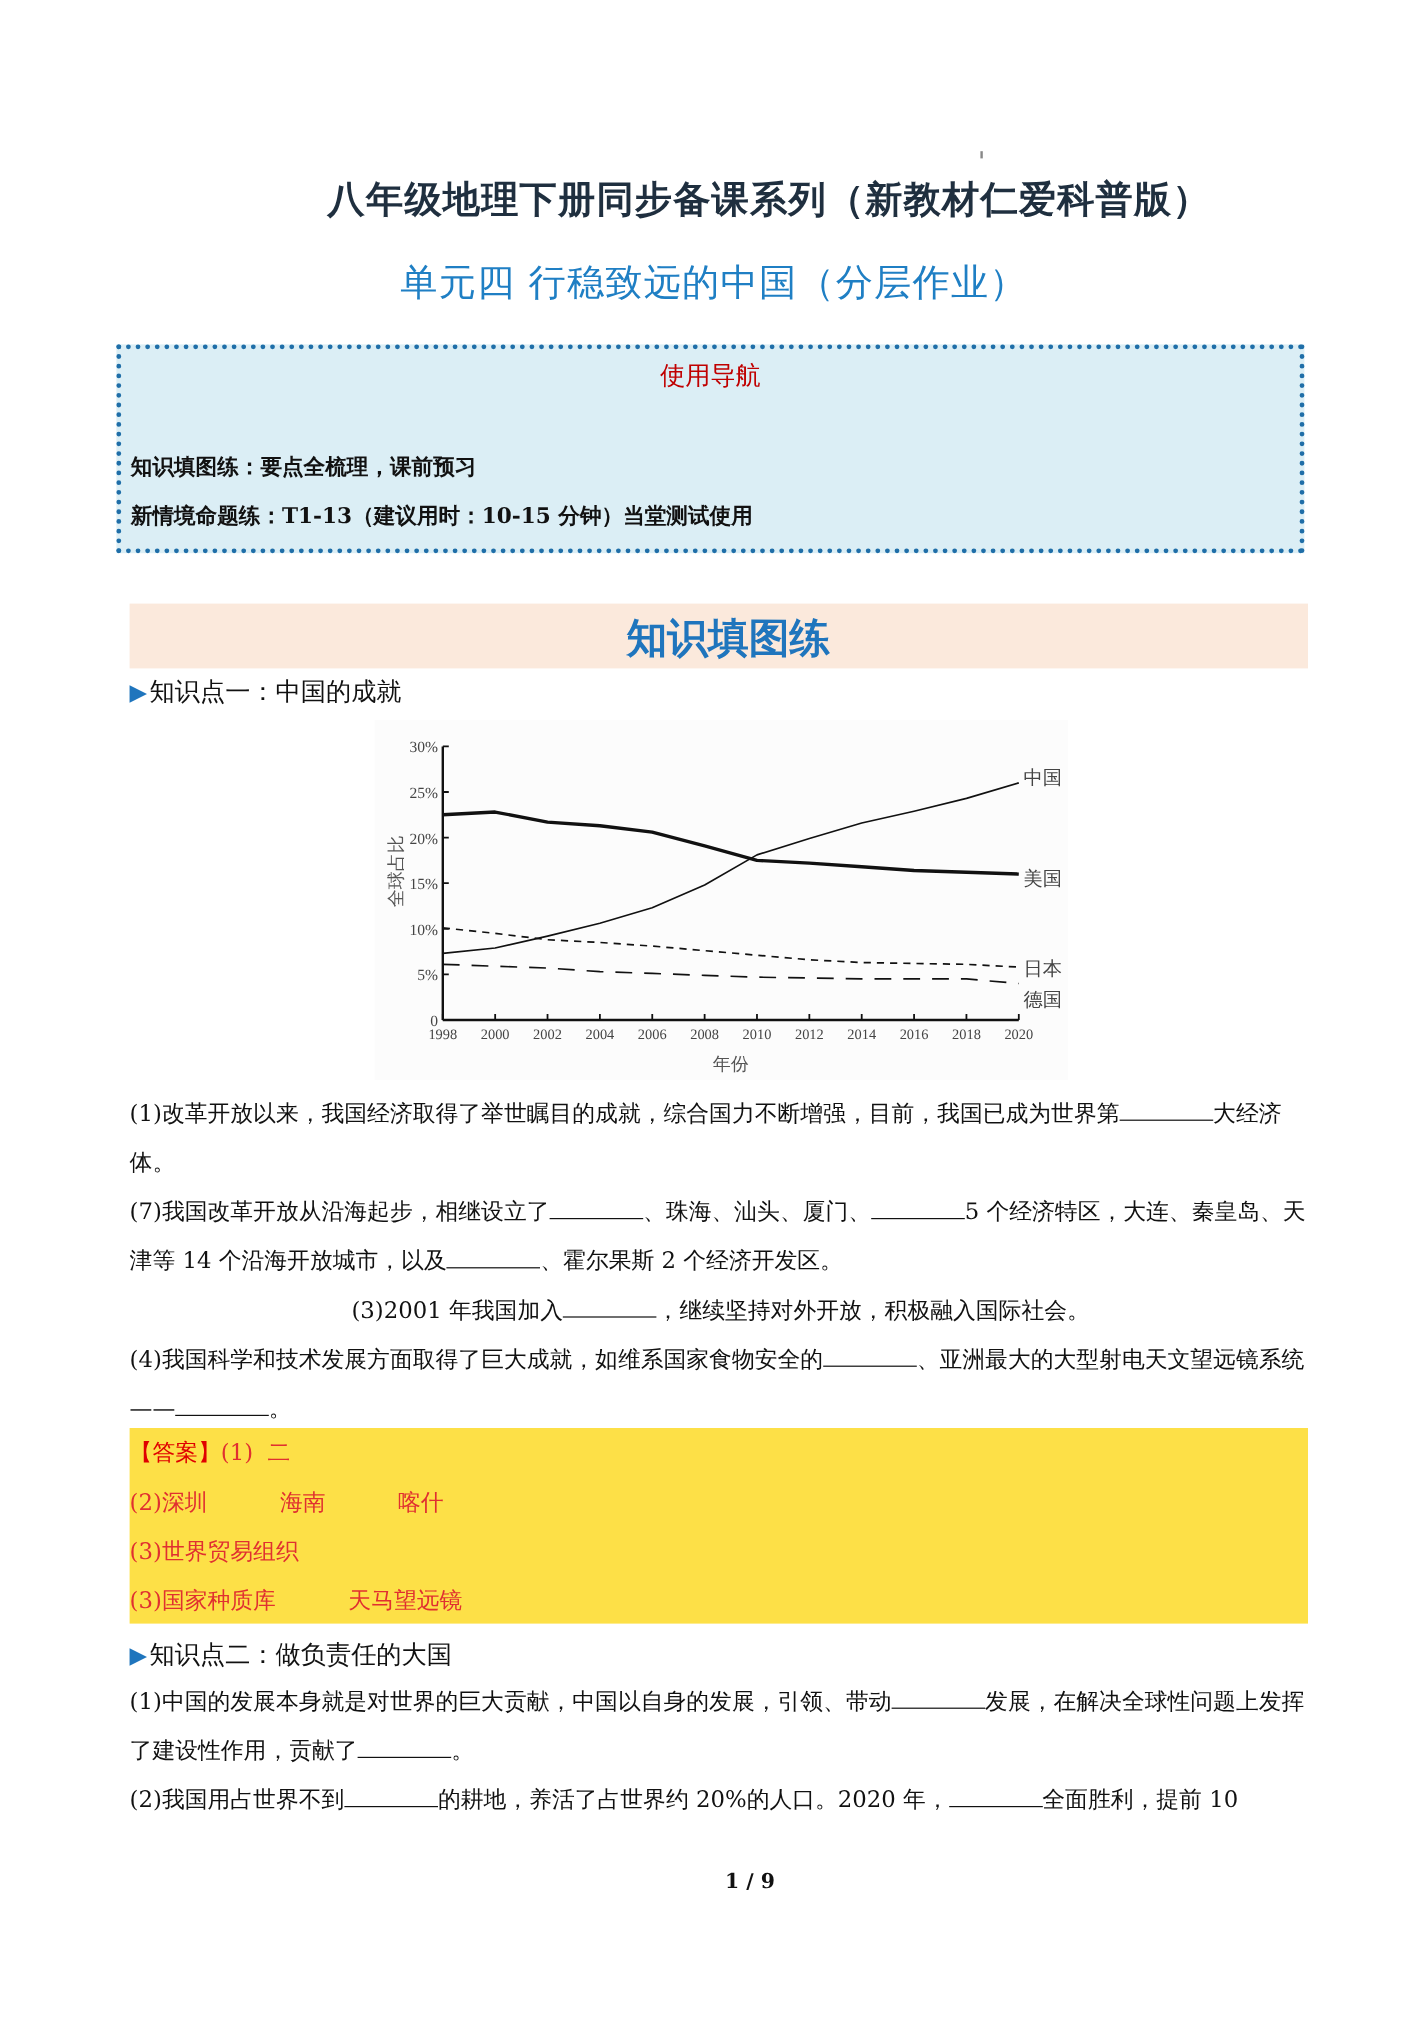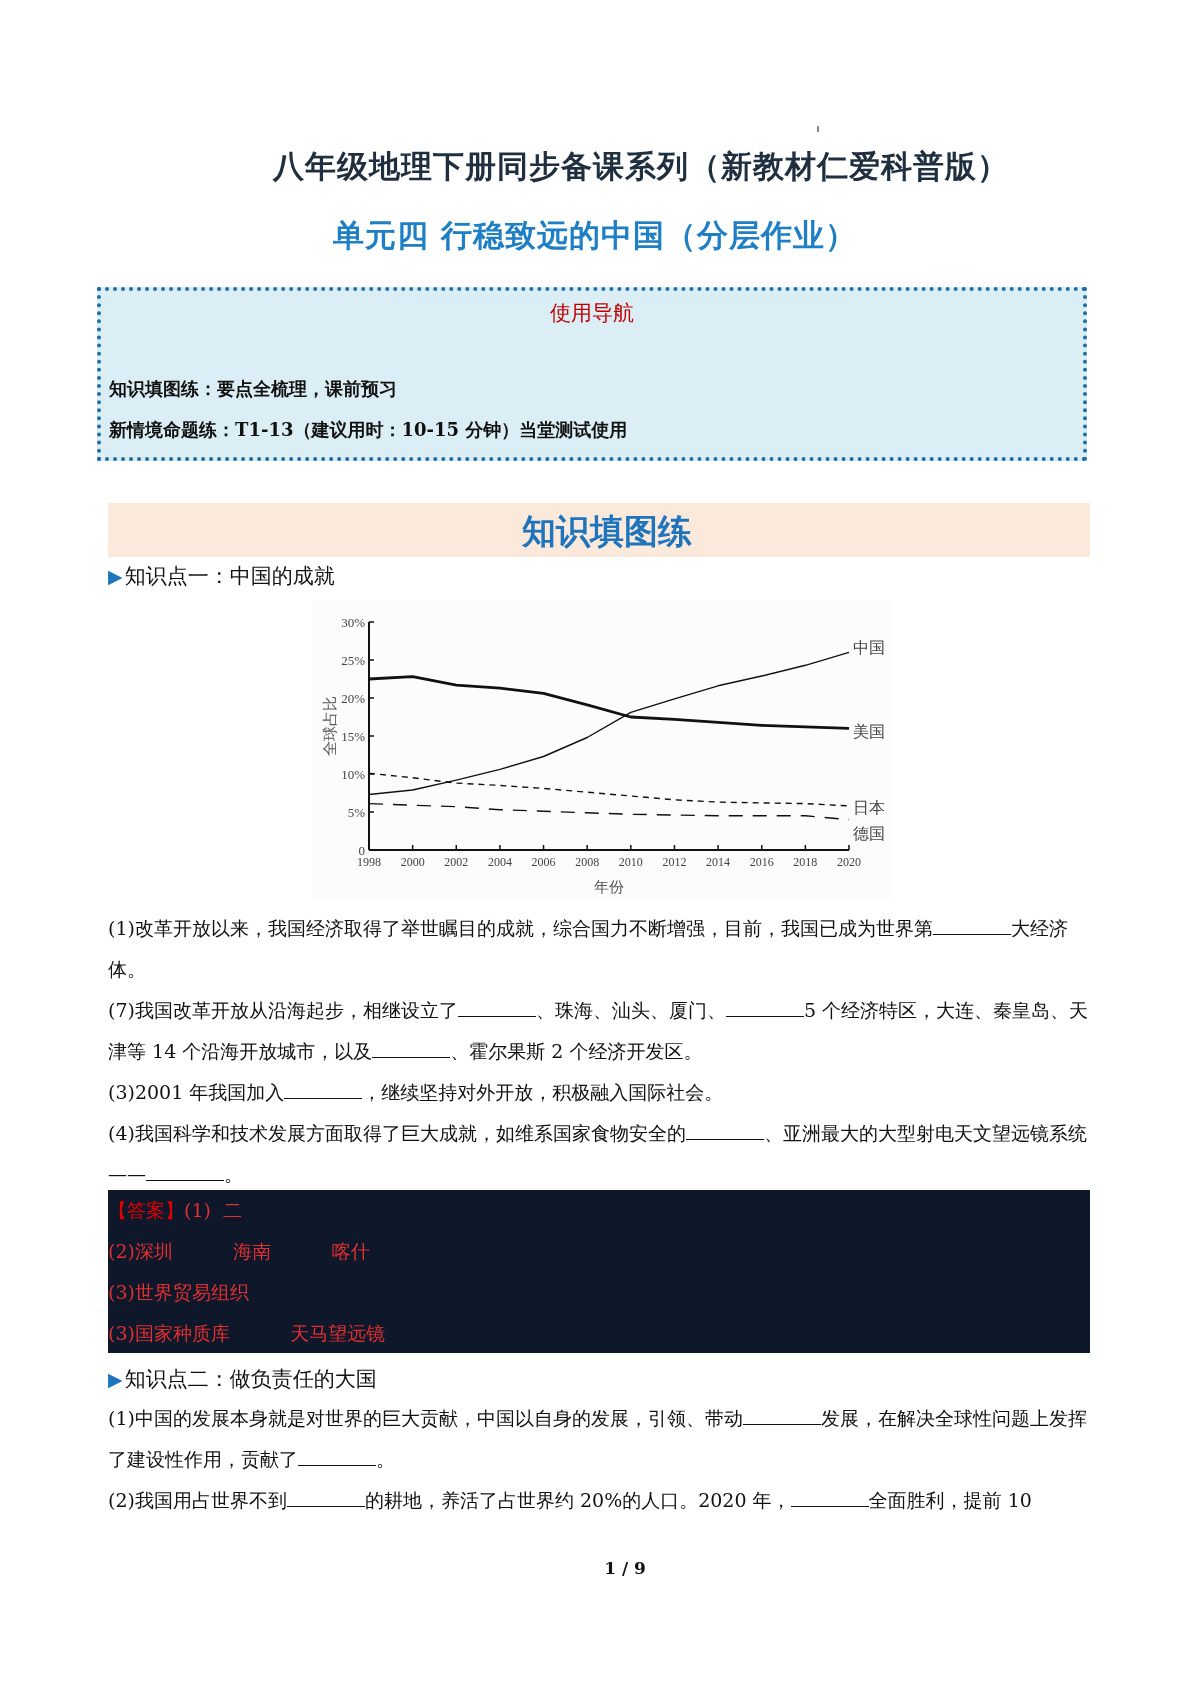--- a/index.html
+++ b/index.html
@@ -2,36 +2,36 @@
 <html><head>
 <meta charset="utf-8">
 <style>
   html, body { margin: 0; padding: 0; background: #ffffff; }
   body { width: 1190px; height: 1683px; position: relative; overflow: hidden;
          font-family: "DejaVu Serif", "Liberation Serif", serif; color: #111; }
   .abs { position: absolute; }
   .mark { left: 817px; top: 126px; width: 2px; height: 6px; background: #888; }
   .title1 { left: 0; width: 1190px; top: 146px; text-align: center; font-size: 31px; font-weight: bold;
             color: #1f2f3f; font-family: "DejaVu Sans", sans-serif; letter-spacing: 1px; padding-left: 46px; }
-  .title2 { left: 0; width: 1190px; top: 215px; text-align: center; font-size: 31px; font-weight: bold;
+  .title2 { left: 0; width: 1190px; top: 215px; text-align: center; font-size: 31px; font-weight: normal;
             color: #1f7fc4; font-family: "DejaVu Sans", sans-serif; letter-spacing: 1px; }
   .nav { left: 97px; top: 287px; width: 990px; height: 174px; background: #dbeef5;
          border: 4px dotted #1f6ea8; box-sizing: border-box; }
   .nav-title { position: absolute; left: 0; right: 0; top: 8px; text-align: center; color: #c00000;
                font-size: 21px; font-family: "DejaVu Sans", sans-serif; }
   .nav-line { position: absolute; left: 8px; font-size: 18px; font-weight: bold; color: #111; margin-top: 36px; }
   .section-bar { left: 108px; top: 503px; width: 982px; height: 54px; background: #fbe9dc; }
   .section-title { position: absolute; left: 16px; right: 0; top: 6px; text-align: center; font-size: 34px;
                    font-weight: bold; color: #1f75bd; font-family: "DejaVu Sans", sans-serif; }
   .kp { left: 108px; font-size: 21px; color: #111; font-family: "DejaVu Sans", sans-serif; }
   .kp .tri { color: #1f75bd; font-size: 19px; margin-right: 2px; }
   .chart { left: 312px; top: 600px; width: 578px; height: 300px; }
   .q { left: 108px; width: 985px; font-size: 19px; line-height: 41px; color: #111; }
   .blank { display: inline-block; min-width: 78px; border-bottom: 1.5px solid #111; height: 20px; vertical-align: baseline; }
-  .answers { left: 108px; top: 1190px; width: 982px; height: 163px; background: #0f172a; }
+  .answers { left: 108px; top: 1190px; width: 982px; height: 163px; background: #fde047; }
   .ans-line { position: absolute; left: 0; font-size: 19px; color: #e03030; white-space: pre; }
   .ans-line .lab { color: #e00000; }
   .pagenum { left: 0; width: 1190px; top: 1558px; text-align: center; font-size: 17px; font-weight: bold; margin-left: 30px; }
 </style>
 </head>
 <body>
 
 <div class="abs mark"></div>
 
 <div class="abs title1">八年级地理下册同步备课系列（新教材仁爱科普版）</div>
@@ -107,21 +107,21 @@
       <text x="541" y="53.400000000000006" font-size="16" fill="#444" font-family="DejaVu Serif, serif">中国</text>
       <text x="541" y="137.4" font-size="16" fill="#444" font-family="DejaVu Serif, serif">美国</text>
       <text x="541" y="212.92000000000002" font-size="16" fill="#444" font-family="DejaVu Serif, serif">日本</text>
       <text x="541" y="238.6" font-size="16" fill="#444" font-family="DejaVu Serif, serif">德国</text>
     </g>
 </svg>
 
 <div id="kp1">
     <div class="abs q" style="top: 908px;"><span>(1)改革开放以来，我国经济取得了举世瞩目的成就，综合国力不断增强，目前，我国已成为世界第</span><span class="blank"></span><span>大经济体。</span></div>
     <div class="abs q" style="top: 990px;"><span>(7)我国改革开放从沿海起步，相继设立了</span><span class="blank"></span><span>、珠海、汕头、厦门、</span><span class="blank"></span><span>5 个经济特区，大连、秦皇岛、天津等 14 个沿海开放城市，以及</span><span class="blank"></span><span>、霍尔果斯 2 个经济开发区。</span></div>
-    <div class="abs q" style="top: 1072px;"><span>(3)2001 年我国加入</span><span class="blank"></span><span>，继续坚持对外开放，积极融入国际社会。</span></div>
+    <div class="abs q" style="top: 1072px; text-align: center;"><span>(3)2001 年我国加入</span><span class="blank"></span><span>，继续坚持对外开放，积极融入国际社会。</span></div>
     <div class="abs q" style="top: 1113px;"><span>(4)我国科学和技术发展方面取得了巨大成就，如维系国家食物安全的</span><span class="blank"></span><span>、亚洲最大的大型射电天文望远镜系统——</span><span class="blank"></span><span>。</span></div>
   </div>
 
 <div class="abs answers">
   <div class="ans-line" style="top:8px"><span class="lab">【答案】</span><span>(1)  二</span></div>
   <div class="ans-line" style="top:49px">(2)深圳          海南          喀什</div>
   <div class="ans-line" style="top:90px">(3)世界贸易组织</div>
   <div class="ans-line" style="top:131px">(3)国家种质库          天马望远镜</div>
 </div>
 

